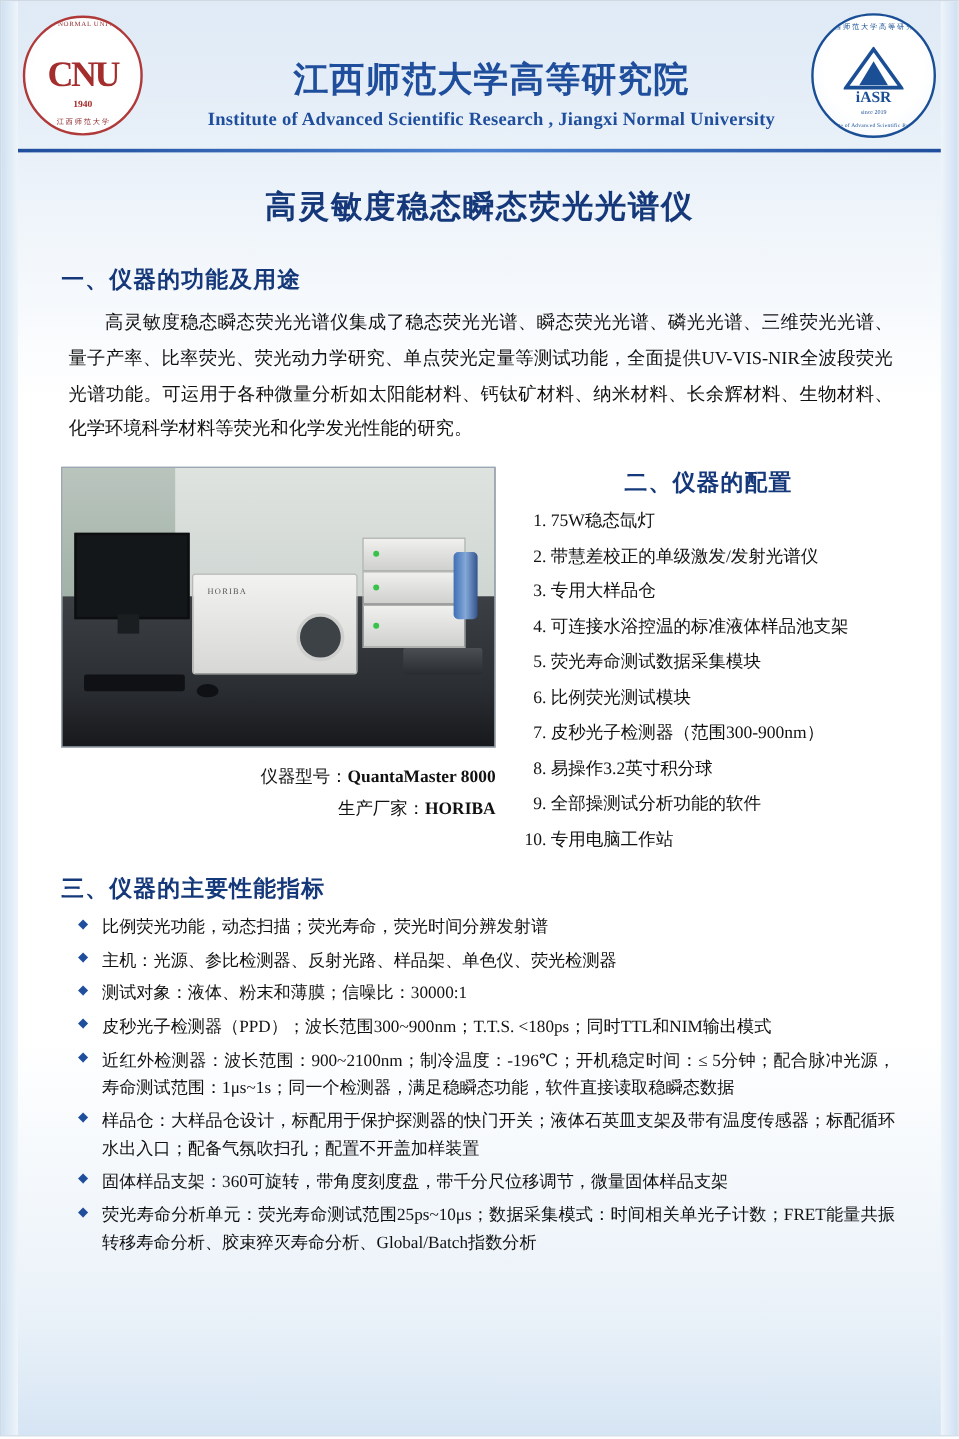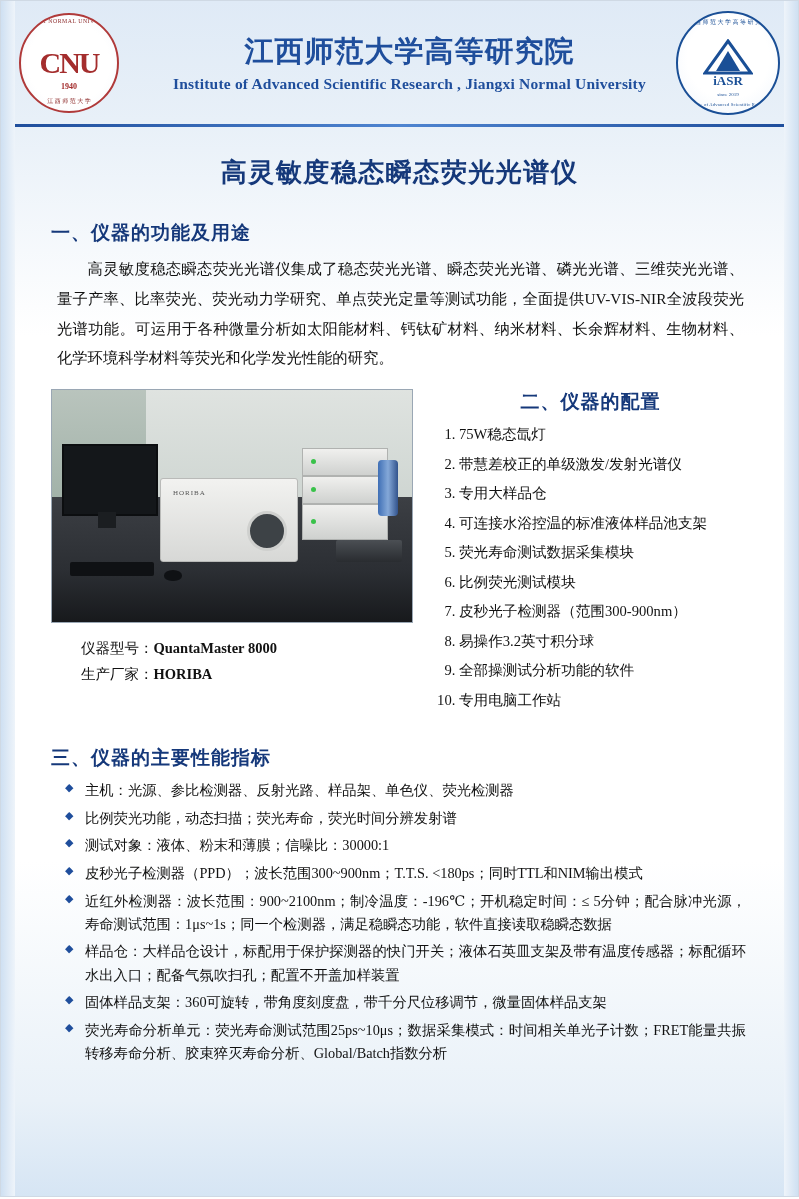--- a/index.html
+++ b/index.html
@@ -142,21 +142,21 @@
   .header-titles {
     text-align: center;
     padding-left: 30px;
     padding-right: 10px;
   }
   .header-cn {
     font-size: 29px;
     font-weight: bold;
     color: #1f4e9c;
     letter-spacing: 1px;
-    margin-top: 26px;
+    margin-top: 42px;
     line-height: 1.15;
   }
   .header-en {
     font-size: 15.5px;
     font-weight: bold;
     color: #1f4e9c;
     margin-top: 7px;
     letter-spacing: 0.2px;
   }
   .header-rule {
@@ -206,20 +206,21 @@
 
   
   .mid {
     display: flex;
     margin-top: 16px;
     gap: 14px;
   }
   .mid-left {
     width: 362px;
     flex: 0 0 362px;
+    text-align: right;
   }
   .photo {
     width: 360px;
     height: 232px;
     border: 1px solid #9aa7b4;
     position: relative;
     overflow: hidden;
     background: #8d8f92;
   }
   .ph-wall {
@@ -313,21 +314,21 @@
   ol.cfg-list li {
     margin-bottom: 10.5px;
     line-height: 1.3;
   }
 
   
   .spec-head {
     font-size: 19px;
     font-weight: bold;
     color: #15387a;
-    margin-top: 25px;
+    margin-top: 8px;
     margin-bottom: 8px;
     letter-spacing: 1px;
   }
   ul.spec-list {
     list-style: none;
     margin: 0;
     padding: 0 2px 0 14px;
   }
   ul.spec-list li {
     position: relative;
@@ -454,22 +455,22 @@
           <li>皮秒光子检测器（范围300-900nm）</li>
           <li>易操作3.2英寸积分球</li>
           <li>全部操测试分析功能的软件</li>
           <li>专用电脑工作站</li>
         </ol>
       </div>
     </div>
 
     <div class="spec-head">三、仪器的主要性能指标</div>
     <ul class="spec-list">
+      <li>比例荧光功能，动态扫描；荧光寿命，荧光时间分辨发射谱</li>
       <li>主机：光源、参比检测器、反射光路、样品架、单色仪、荧光检测器</li>
-      <li>比例荧光功能，动态扫描；荧光寿命，荧光时间分辨发射谱</li>
       <li>测试对象：液体、粉末和薄膜；信噪比：30000:1</li>
       <li>皮秒光子检测器（PPD）；波长范围300~900nm；T.T.S. &lt;180ps；同时TTL和NIM输出模式</li>
       <li>近红外检测器：波长范围：900~2100nm；制冷温度：-196℃；开机稳定时间：≤ 5分钟；配合脉冲光源，寿命测试范围：1μs~1s；同一个检测器，满足稳瞬态功能，软件直接读取稳瞬态数据</li>
       <li>样品仓：大样品仓设计，标配用于保护探测器的快门开关；液体石英皿支架及带有温度传感器；标配循环水出入口；配备气氛吹扫孔；配置不开盖加样装置</li>
       <li>固体样品支架：360可旋转，带角度刻度盘，带千分尺位移调节，微量固体样品支架</li>
       <li>荧光寿命分析单元：荧光寿命测试范围25ps~10μs；数据采集模式：时间相关单光子计数；FRET能量共振转移寿命分析、胶束猝灭寿命分析、Global/Batch指数分析</li>
     </ul>
   </div>
 
 </div>

